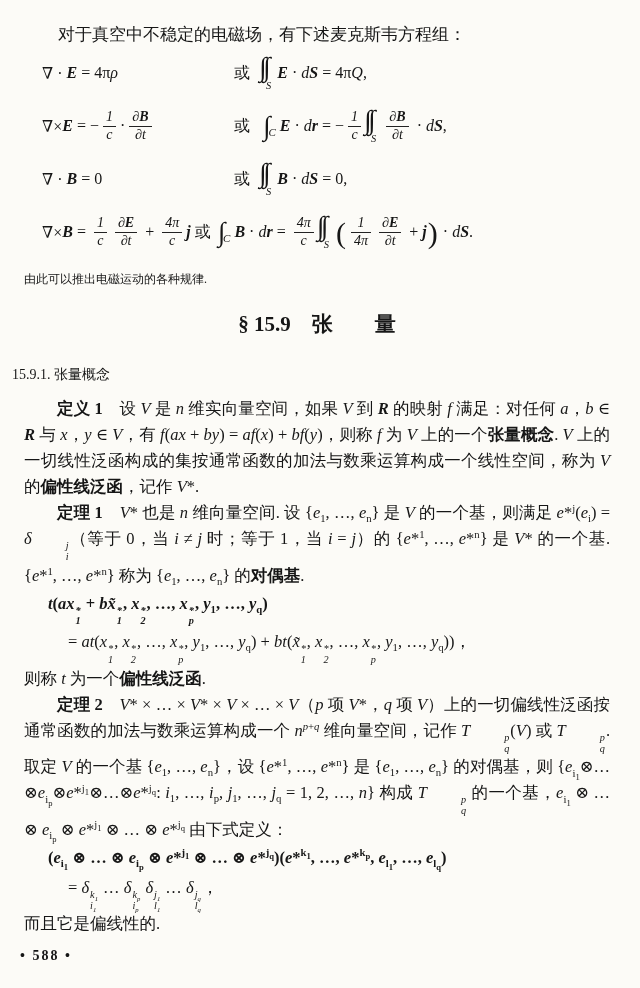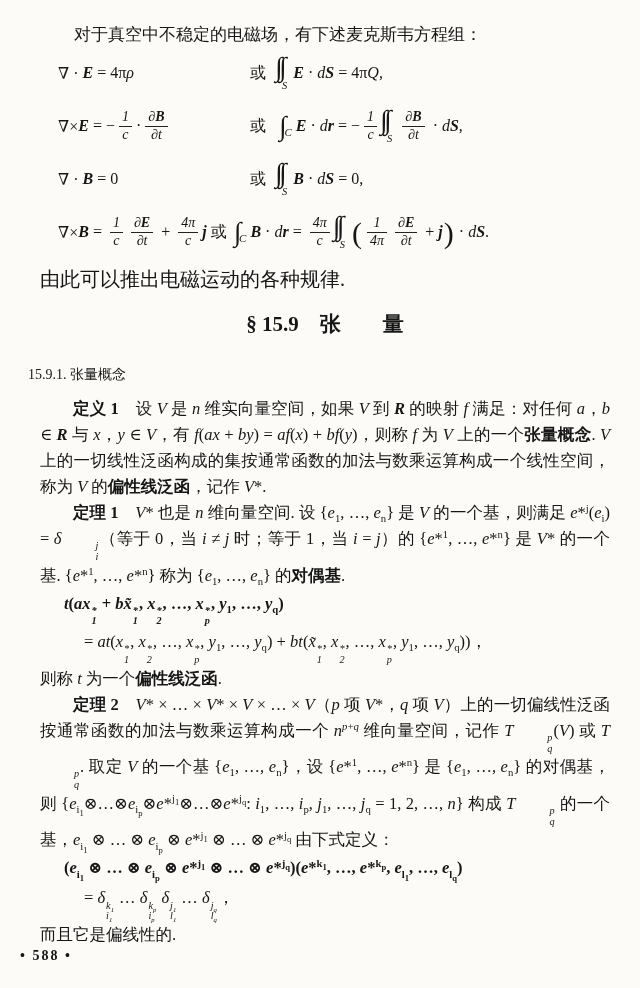--- a/index.html
+++ b/index.html
@@ -1,20 +1,20 @@
 <!DOCTYPE html>
 <html><head>
 <meta charset="utf-8">
 <style>
   html,body{margin:0;padding:0;background:#888;}
   #book-page{
     width:640px;height:988px;box-sizing:border-box;position:relative;overflow:hidden;
     background:#fcfbf7;color:#161616;
     font-family:"Liberation Serif","DejaVu Serif",serif;
-    padding:22px 30px 0 40px;
+    padding:22px 30px 0 24px;
   }
   .intro{font-size:17px;line-height:26px;text-indent:2em;}
   #maxwell{margin-left:18px;margin-top:2px;}
   .mrow{display:flex;align-items:center;min-height:46px;font-size:16px;}
   .mrow:nth-child(2),.mrow:nth-child(4){min-height:60px;}
   .mleft{display:inline-flex;align-items:center;min-width:192px;}
   .mrow:nth-child(4) .mleft{min-width:0;}
   .mmid{margin:0 10px 0 0;}
   .mright{display:inline-flex;align-items:center;}
   .mi{font-style:italic;}
@@ -24,21 +24,21 @@
   .frac .fn{display:block;border-bottom:1px solid #222;padding:0 3px;}
   .frac .fd{display:block;padding:0 3px;}
   .bi{display:inline-flex;vertical-align:middle;margin:0 3px;line-height:1;}
   .bi.under{flex-direction:column;align-items:center;}
   .bi.side{flex-direction:row;align-items:flex-end;}
   .bi .g{font-size:27px;line-height:1;font-style:normal;}
   .bi .g.dbl{letter-spacing:-0.42em;padding-right:0.42em;}
   .bi .u{font-size:10.5px;font-style:italic;line-height:1;}
   .bi .c{font-size:11px;font-style:italic;margin:0 1px 2px -2px;}
   .bp{font-size:30px;font-weight:300;vertical-align:middle;line-height:0.9;margin:0 1px;}
-  .conclusion{font-size:20px;line-height:26px;margin-top:4px;}
+  .conclusion{font-size:12px;line-height:26px;margin-top:4px;}
   .sec-title{text-align:center;font-weight:bold;font-size:21px;margin-top:18px;}
   .subsec-title{font-weight:normal;font-size:14px;margin-top:28px;margin-left:-12px;}
   #tensor-body{margin-top:12px;font-size:16.5px;line-height:26px;text-align:justify;}
   #tensor-body .p{text-indent:2em;}
   #tensor-body .p0{text-indent:0;}
   #tensor-body .eq{text-indent:0;margin-left:24px;line-height:30px;text-align:left;font-weight:bold;}
   #tensor-body .eq2{text-indent:0;margin-left:44px;line-height:30px;text-align:left;font-family:Liberation Serif, serif;}
   sub,sup{font-size:0.65em;line-height:0;}
   sub sub,sup sub{font-size:0.8em;}
   .ss{display:inline-flex;flex-direction:column;vertical-align:-0.5em;font-size:0.62em;line-height:1.05;font-style:italic;text-align:left;margin:0 1px;}

